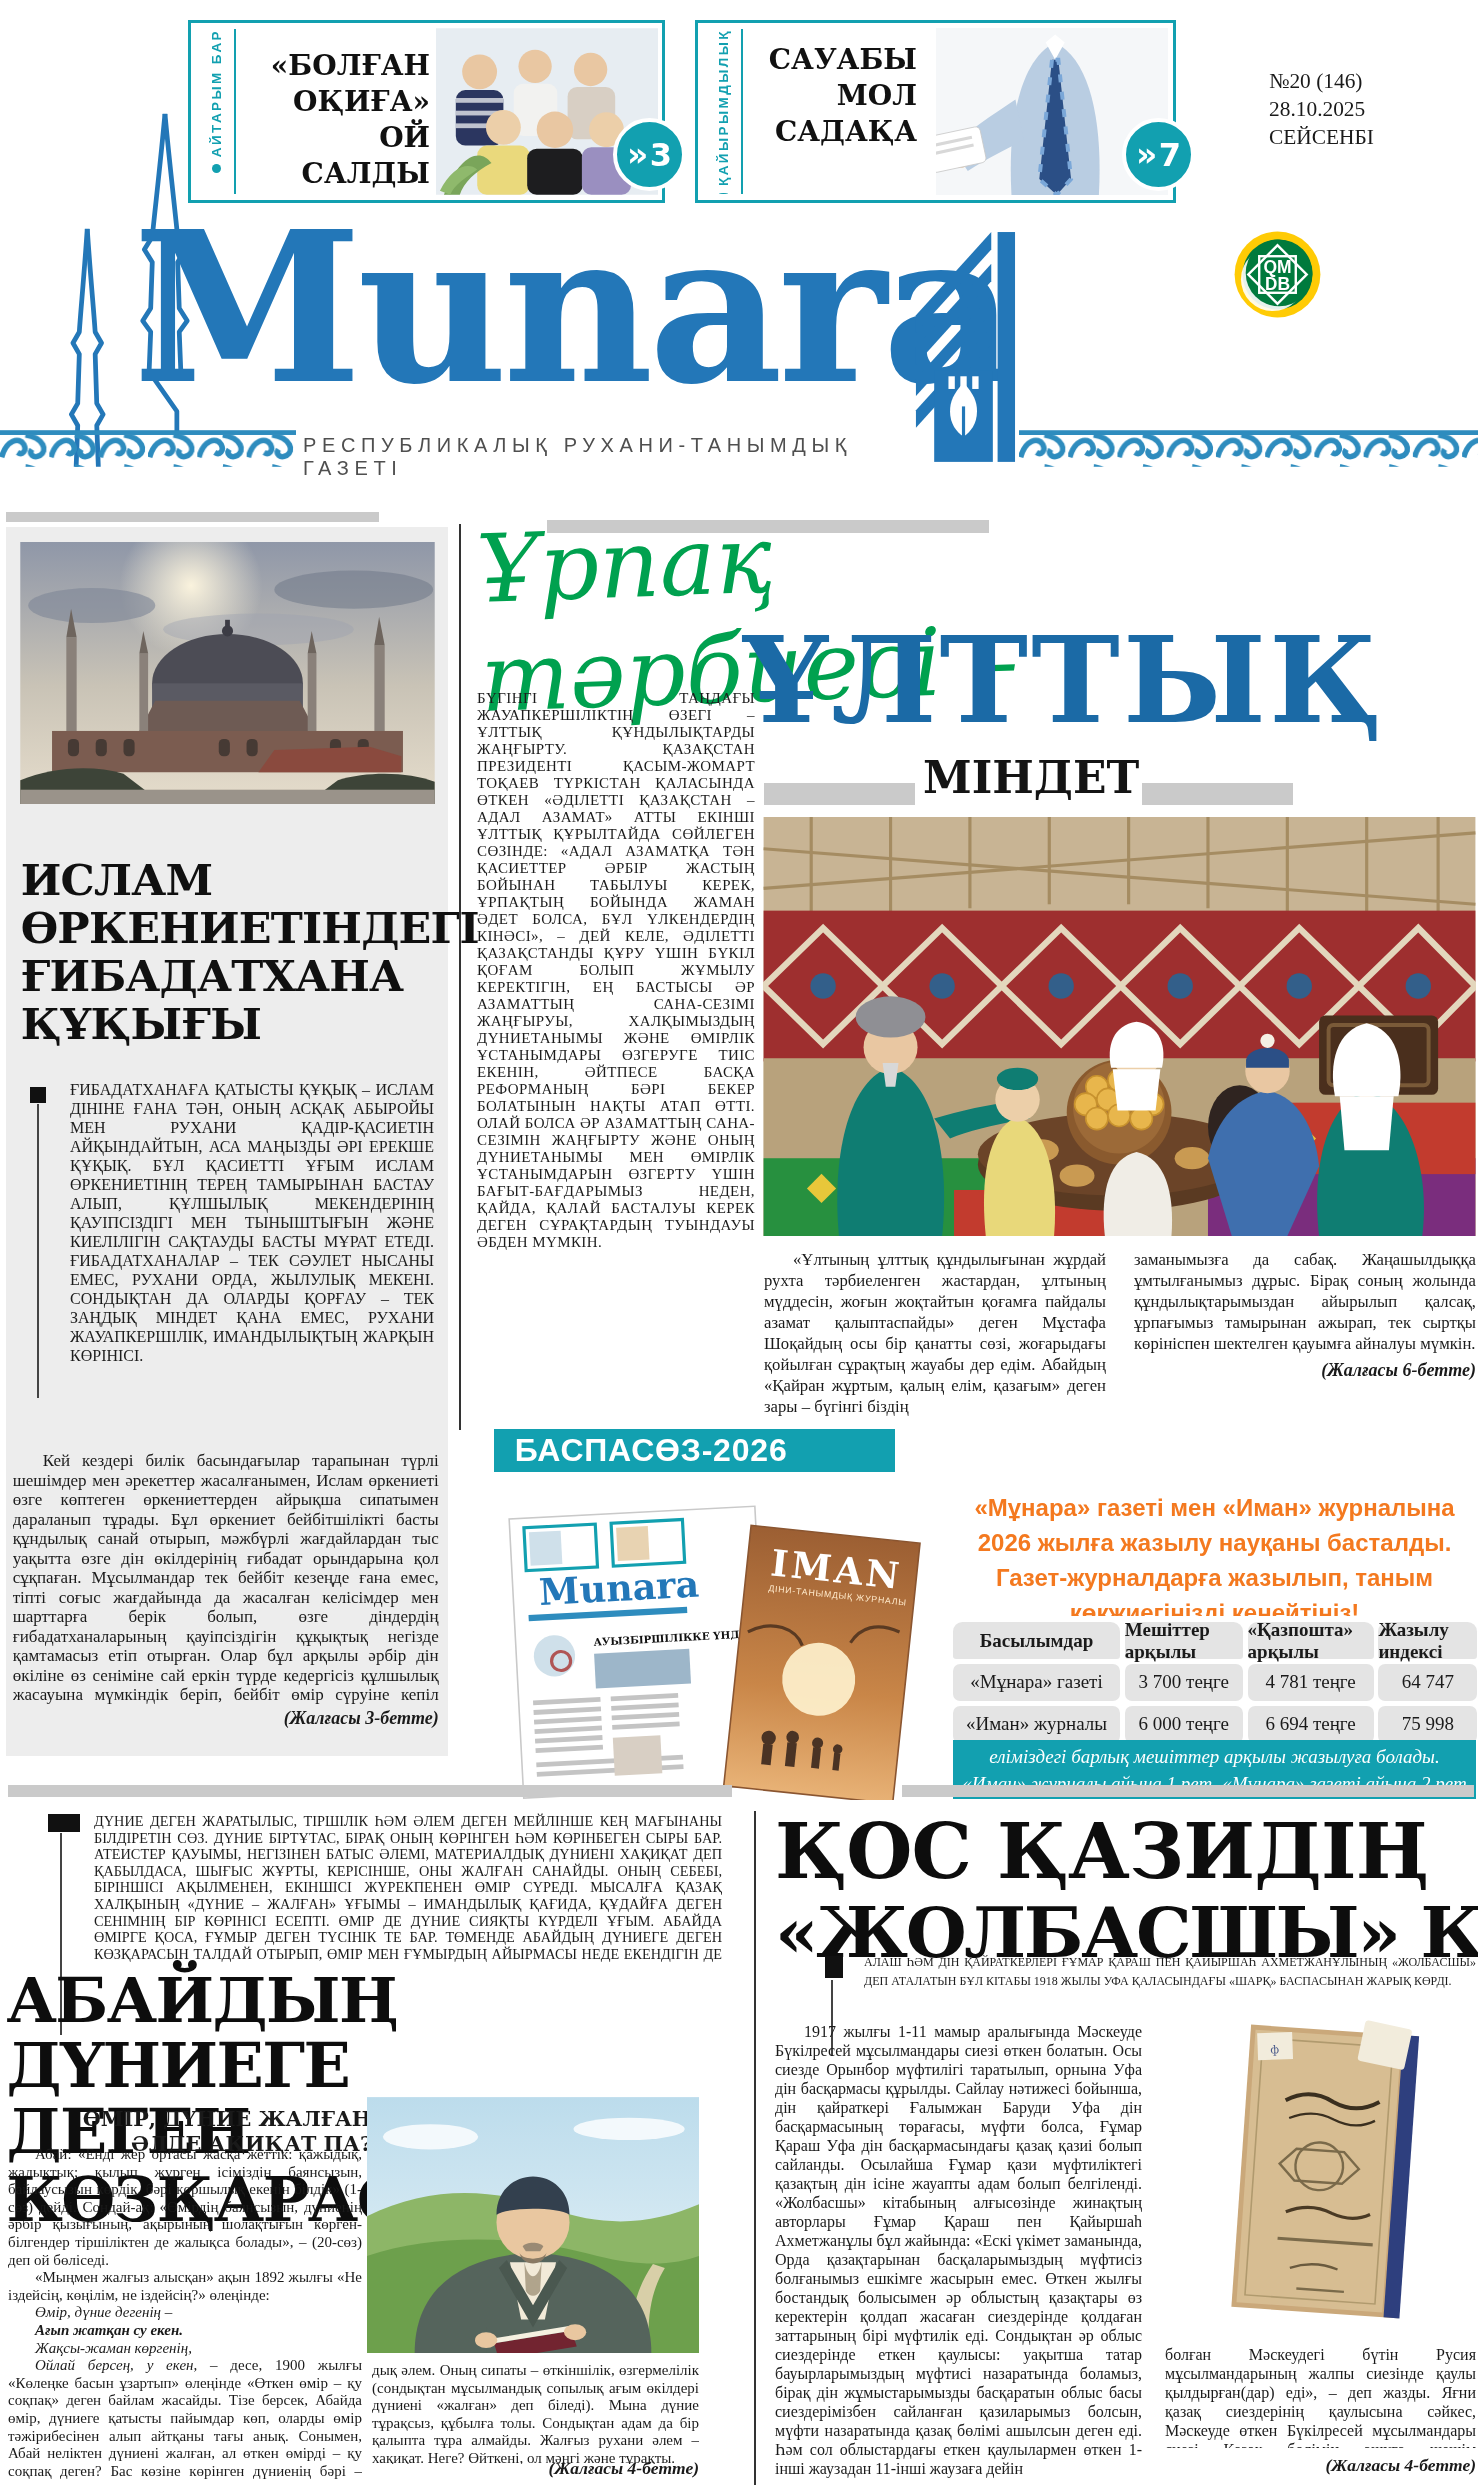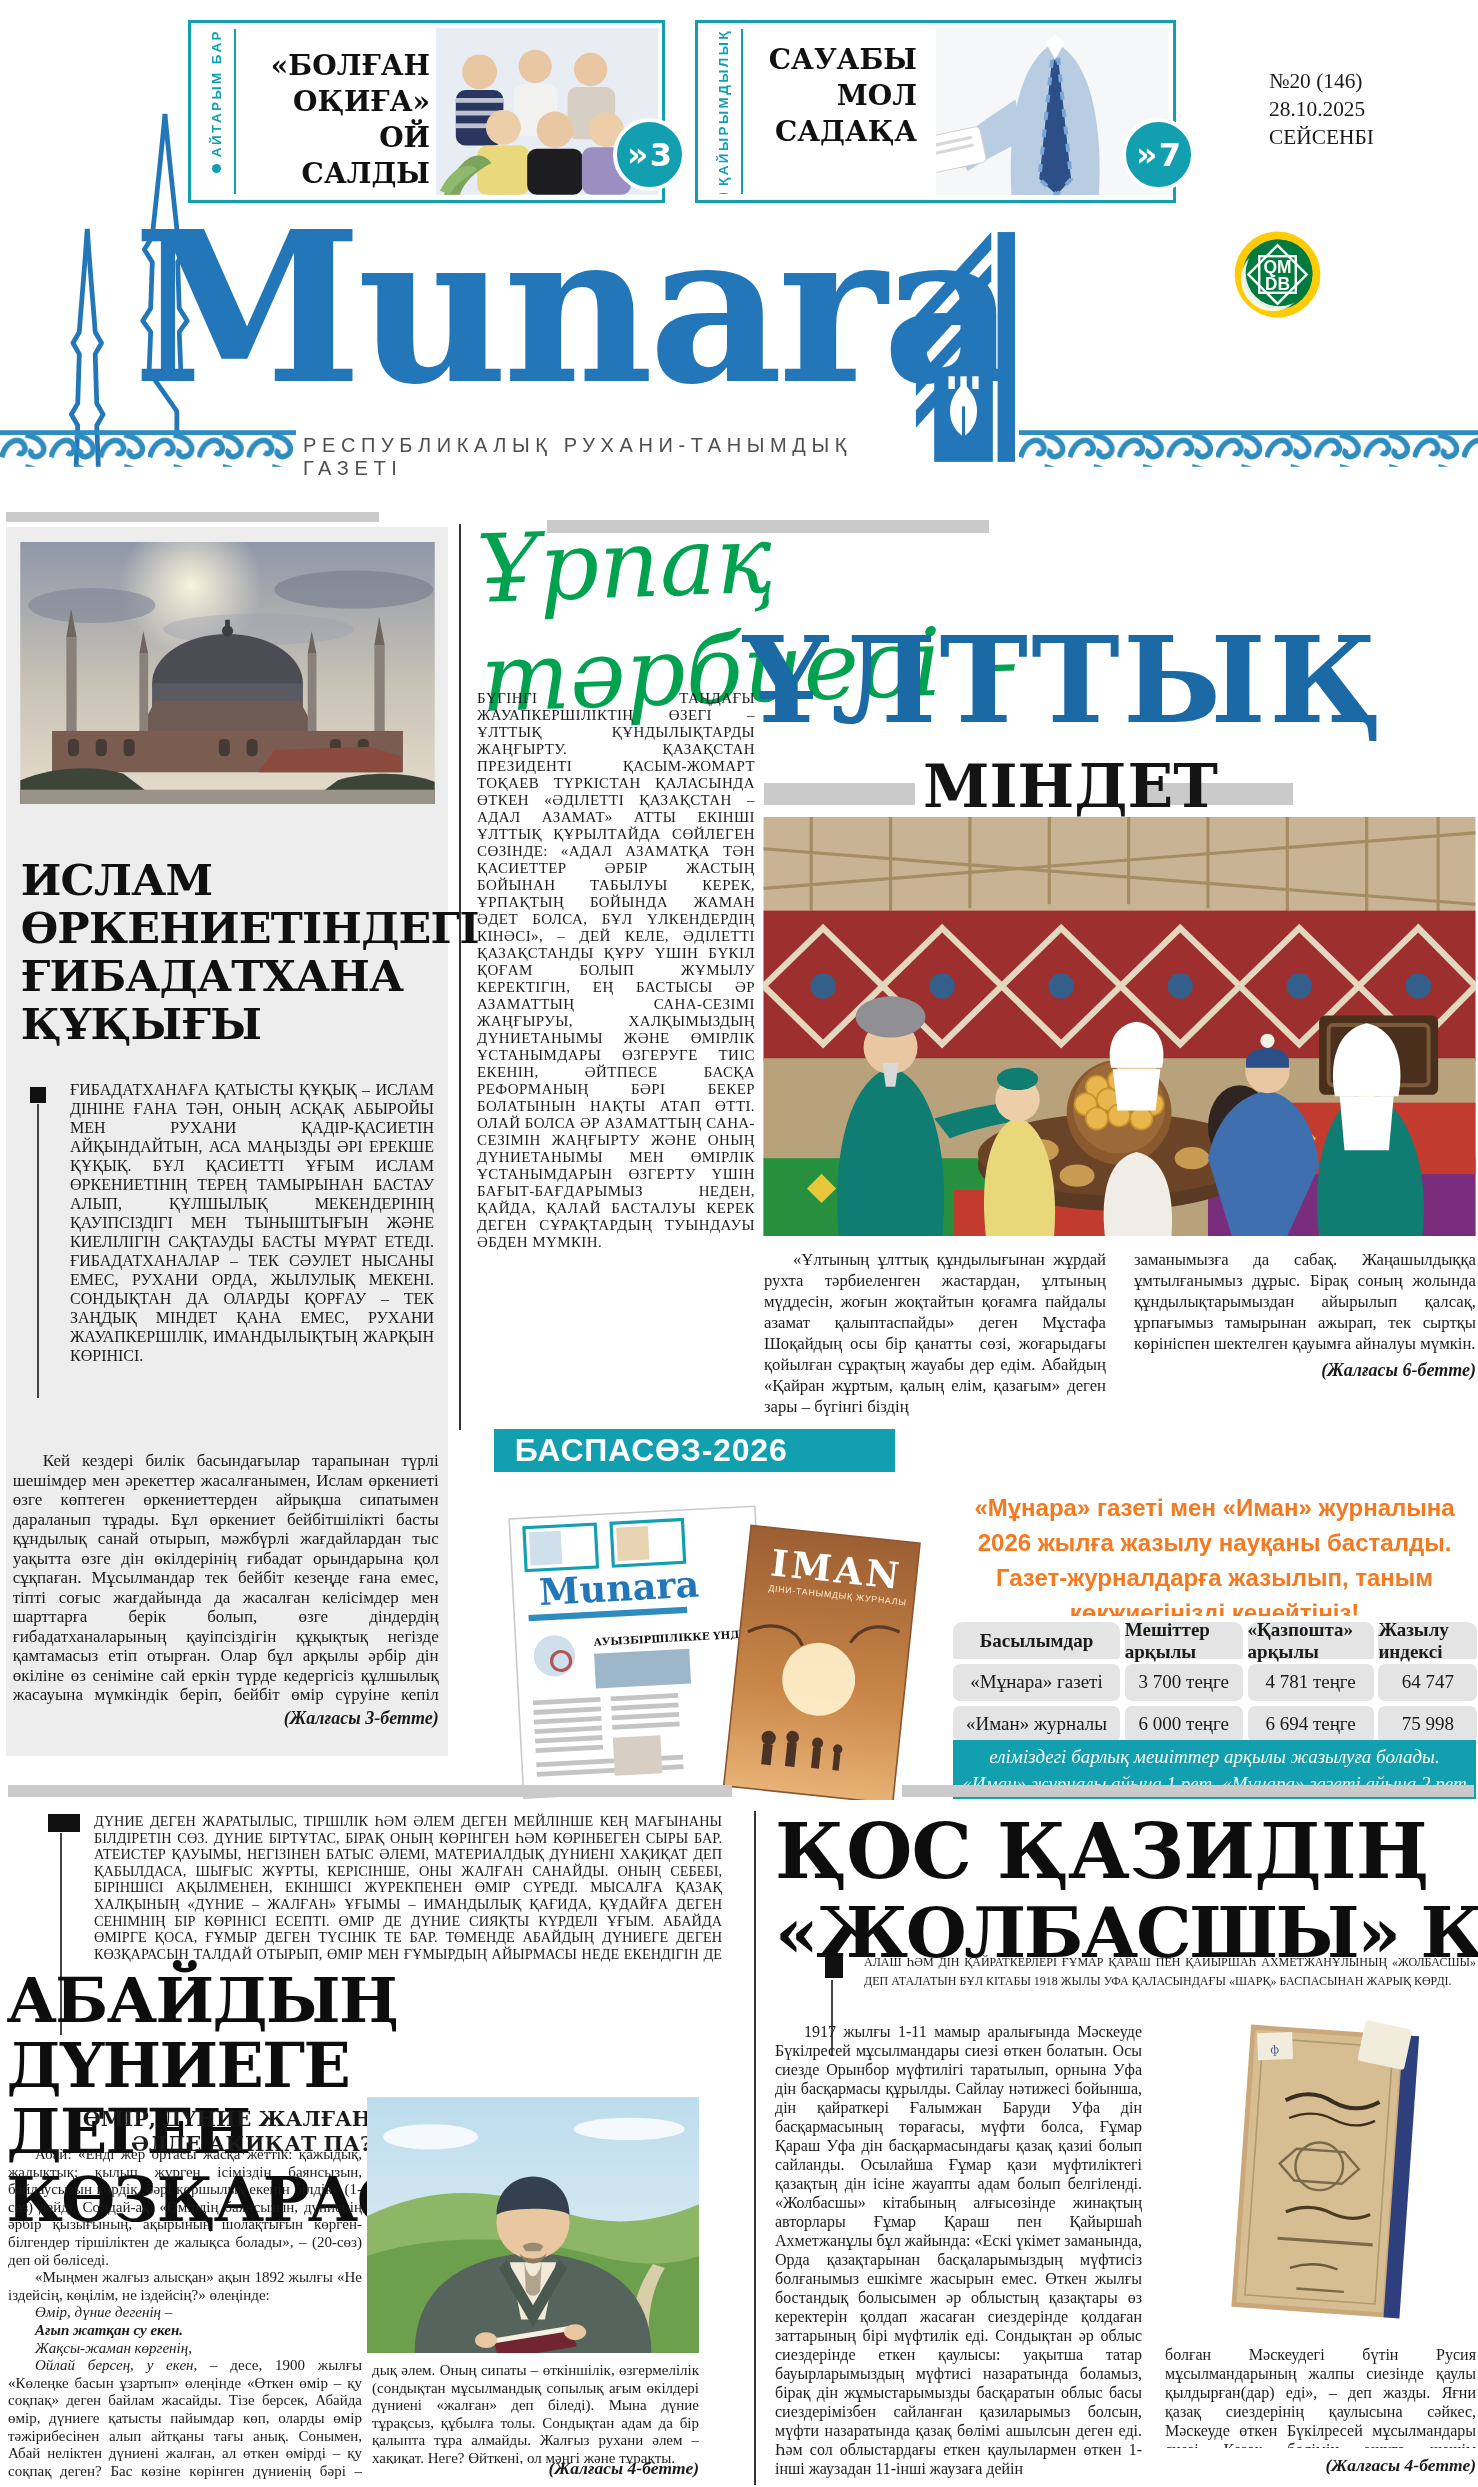--- a/index.html
+++ b/index.html
@@ -250,21 +250,21 @@
 
   <div class="abs vr" style="left:459px;top:524px;width:1.6px;height:906px;"></div>
   <div class="abs graybar" style="left:547px;top:520px;width:442px;height:12.7px;"></div>
 
   <div class="abs dserif" style="left:475px;top:515px;width:715px;font-size:94px;font-style:italic;color:#00a14f;transform:rotate(-2deg);transform-origin:left top;">Ұрпақ тәрбиесі –</div>
 
   <div class="abs dserif" style="left:743px;top:621px;font-size:119px;font-weight:bold;line-height:1;letter-spacing:3.2px;color:#1b6aa6;">ҰЛТТЫҚ</div>
 
   <div class="abs graybar" style="left:764px;top:783px;width:151px;height:22px;"></div>
   <div class="abs graybar" style="left:1142px;top:783px;width:151px;height:22px;"></div>
-  <div class="abs dserif" style="left:923px;top:756px;width:211px;text-align:right;font-size:60px;font-weight:bold;line-height:1;color:#141414;">МІНДЕТ</div>
+  <div class="abs dserif" style="left:923px;top:756px;width:211px;text-align:right;font-size:44px;font-weight:bold;line-height:1;color:#141414;">МІНДЕТ</div>
 
   <div class="abs capslede just ovh" style="left:477px;top:690px;width:278px;height:752px;font-size:15px;line-height:17px;letter-spacing:0.4px;">БҮГІНГІ ТАҢДАҒЫ ЖАУАПКЕРШІЛІКТІҢ ӨЗЕГІ – ҰЛТТЫҚ ҚҰНДЫЛЫҚТАРДЫ ЖАҢҒЫРТУ. ҚАЗАҚСТАН ПРЕЗИДЕНТІ ҚАСЫМ-ЖОМАРТ ТОҚАЕВ ТҮРКІСТАН ҚАЛАСЫНДА ӨТКЕН «ӘДІЛЕТТІ ҚАЗАҚСТАН – АДАЛ АЗАМАТ» АТТЫ ЕКІНШІ ҰЛТТЫҚ ҚҰРЫЛТАЙДА СӨЙЛЕГЕН СӨЗІНДЕ: «АДАЛ АЗАМАТҚА ТӘН ҚАСИЕТТЕР ӘРБІР ЖАСТЫҢ БОЙЫНАН ТАБЫЛУЫ КЕРЕК, ҰРПАҚТЫҢ БОЙЫНДА ЖАМАН ӘДЕТ БОЛСА, БҰЛ ҮЛКЕНДЕРДІҢ КІНӘСІ», – ДЕЙ КЕЛЕ, ӘДІЛЕТТІ ҚАЗАҚСТАНДЫ ҚҰРУ ҮШІН БҮКІЛ ҚОҒАМ БОЛЫП ЖҰМЫЛУ КЕРЕКТІГІН, ЕҢ БАСТЫСЫ ӘР АЗАМАТТЫҢ САНА-СЕЗІМІ ЖАҢҒЫРУЫ, ХАЛҚЫМЫЗДЫҢ ДҮНИЕТАНЫМЫ ЖӘНЕ ӨМІРЛІК ҰСТАНЫМДАРЫ ӨЗГЕРУГЕ ТИІС ЕКЕНІН, ӘЙТПЕСЕ БАСҚА РЕФОРМАНЫҢ БӘРІ БЕКЕР БОЛАТЫНЫН НАҚТЫ АТАП ӨТТІ. ОЛАЙ БОЛСА ӘР АЗАМАТТЫҢ САНА-СЕЗІМІН ЖАҢҒЫРТУ ЖӘНЕ ОНЫҢ ДҮНИЕТАНЫМЫ МЕН ӨМІРЛІК ҰСТАНЫМДАРЫН ӨЗГЕРТУ ҮШІН БАҒЫТ-БАҒДАРЫМЫЗ НЕДЕН, ҚАЙДА, ҚАЛАЙ БАСТАЛУЫ КЕРЕК ДЕГЕН СҰРАҚТАРДЫҢ ТУЫНДАУЫ ӘБДЕН МҮМКІН.</div>
 
   <div class="abs" style="left:763px;top:817px;width:713px;height:419px;">
     <svg width="713" height="419" viewBox="0 0 897 528">
       <rect width="897" height="528" fill="#c8b494"></rect>
       <g stroke="#a58c62" stroke-width="4">
         <path d="M0,90 L897,20" fill="none"></path>
           <path d="M0,40 L897,110" fill="none"></path>
         <path d="M60,0 L60,120"></path>

